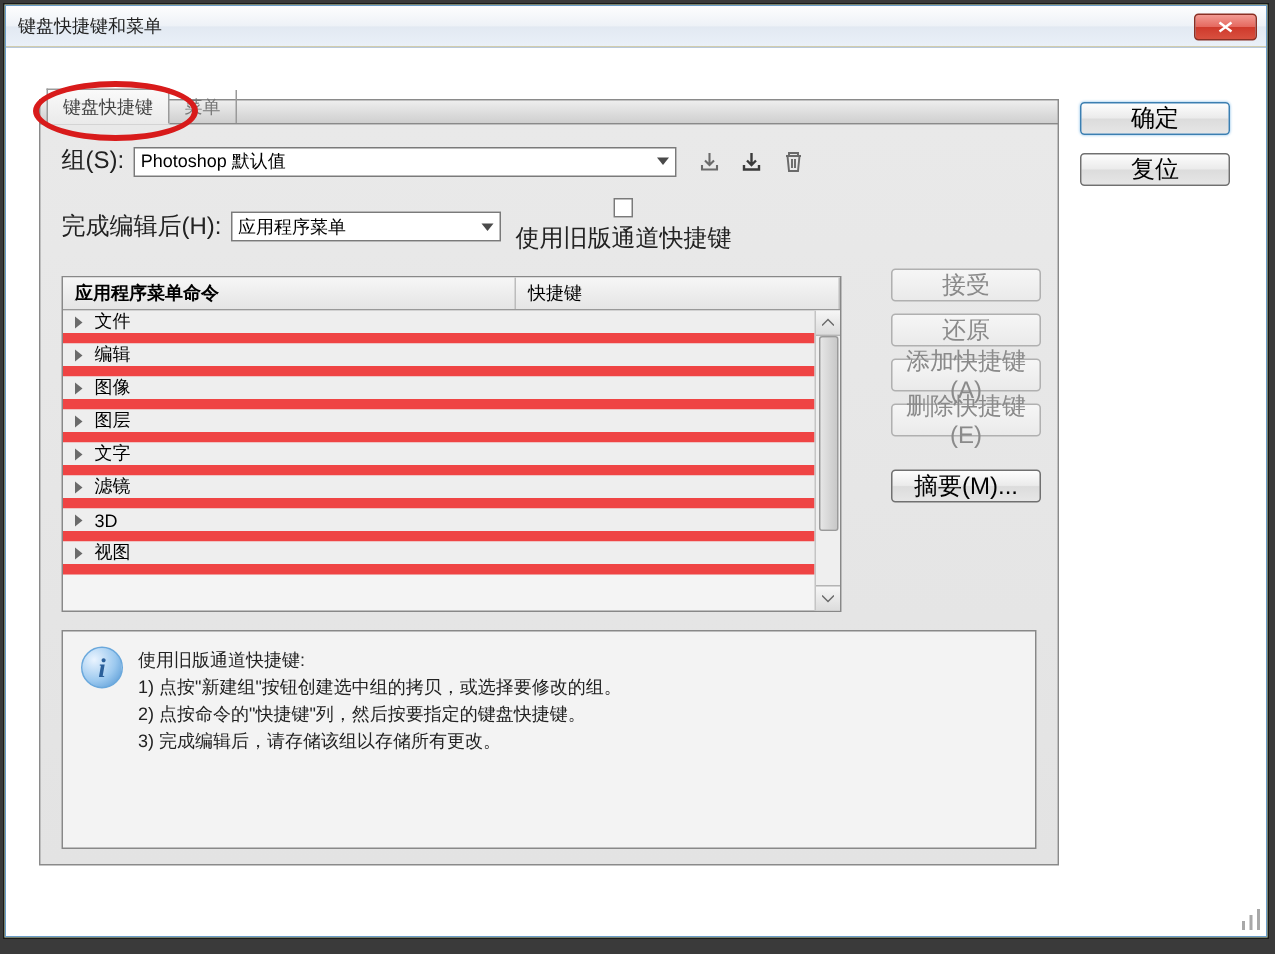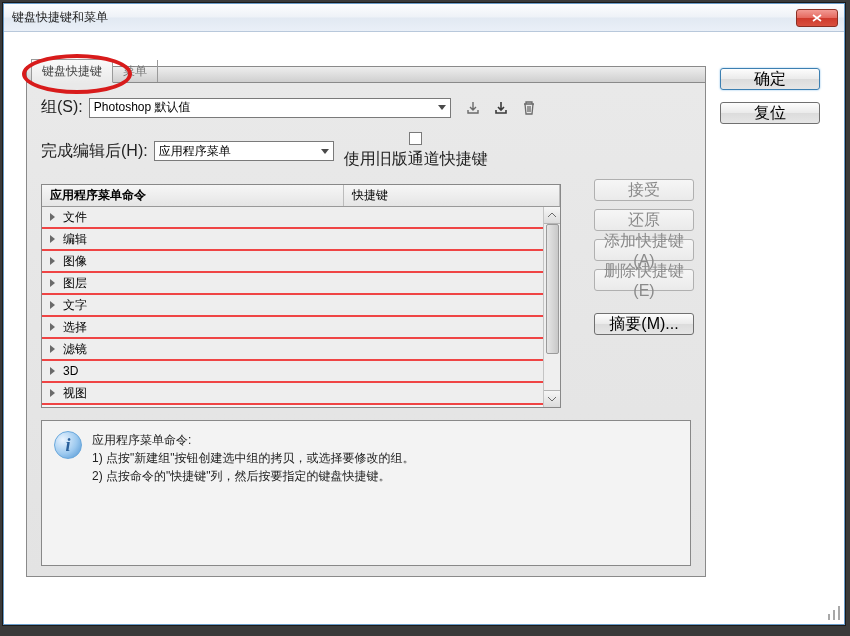--- a/index.html
+++ b/index.html
@@ -28,21 +28,21 @@
 .tool-icons { display: flex; gap: 8px; margin-left: 6px; }
 .tool { width: 20px; height: 20px; display: flex; align-items: center; justify-content: center; color: #6a6a6a; cursor: pointer; }
 .checkbox-wrap { display: flex; align-items: center; gap: 4px; margin-left: 4px; flex-direction: column; }
 .checkbox { width: 13px; height: 13px; border: 1px solid #7a7a7a; background: #fff; cursor: pointer; }
 .table-wrap { border: 1px solid #888; background: #f4f4f4; }
 .table-head { display: flex; background: linear-gradient(to bottom, #f6f6f6, #e5e5e5); height: 22px; border-bottom: 1px solid #999; }
 .th { padding: 0 8px; display: flex; align-items: center; font-size: 12px; border-right: 1px solid #bcbcbc; }
 .th1 { width: 302px; font-weight: bold; }
 .th2 { flex: 1; }
 .table-body { height: 200px; overflow: hidden; position: relative; }
-.trow { height: 22px; display: flex; align-items: center; padding: 0 8px; border-bottom: 2px solid #ef4444; background: #eeeeee; cursor: pointer; }
+.trow { height: 22px; display: flex; align-items: center; padding: 0 8px; border-bottom: 7px solid #ef4444; background: #eeeeee; cursor: pointer; }
 .trow .tri { width: 0; height: 0; border-top: 4px solid transparent; border-bottom: 4px solid transparent; border-left: 5px solid #6a6a6a; margin-right: 8px; }
 .scroll-track { position: absolute; right: 0; top: 0; width: 17px; height: 100%; background: #efefef; border-left: 1px solid #c4c4c4; }
 .scroll-btn { height: 17px; background: linear-gradient(to bottom, #f6f6f6, #dcdcdc); border-bottom: 1px solid #b4b4b4; display: flex; align-items: center; justify-content: center; cursor: pointer; }
 .scroll-btn.bot { position: absolute; bottom: 0; width: 100%; border-top: 1px solid #b4b4b4; border-bottom: none; }
 .scroll-thumb { position: absolute; top: 17px; left: 2px; width: 13px; height: 130px; background: linear-gradient(to right, #e6e6e6, #c8c8c8); border: 1px solid #9a9a9a; border-radius: 2px; cursor: pointer; }
 .side-btns { position: absolute; left: 568px; top: 113px; width: 100px; display: flex; flex-direction: column; gap: 8px; }
 .btn.disabled { color: #8a8a8a; border-color: #b0b0b0; background: linear-gradient(to bottom, #f6f6f6, #eaeaea); cursor: default; }
 .info-box { margin-top: 12px; border: 1px solid #888; background: #f3f3f3; padding: 10px 12px; height: 146px; display: flex; gap: 10px; }
 .info-icon { width: 28px; height: 28px; flex: 0 0 28px; border-radius: 50%; background: radial-gradient(circle at 30% 30%, #eaf4ff, #9cc9ef 55%, #4a90d0 100%); display: flex; align-items: center; justify-content: center; color: #2a5f9a; font-style: italic; font-family: Georgia, serif; font-size: 18px; font-weight: bold; border: 1px solid #6aa8dc; }
 .info-text { font-size: 12px; line-height: 18px; color: #222; }
@@ -142,24 +142,20 @@
               <div class="trow">
                     <span class="tri"></span>
                     <span>图层</span>
                   </div>
               <div class="trow">
                     <span class="tri"></span>
                     <span>文字</span>
                   </div>
               <div class="trow">
                     <span class="tri"></span>
-                    <span>选择</span>
-                  </div>
-              <div class="trow">
-                    <span class="tri"></span>
                     <span>滤镜</span>
                   </div>
               <div class="trow">
                     <span class="tri"></span>
                     <span>3D</span>
                   </div>
               <div class="trow">
                     <span class="tri"></span>
                     <span>视图</span>
                   </div>
@@ -176,23 +172,24 @@
                       </svg>
                     </div>
               </div>
             </div>
           </div>
         </div>
 
         <div class="info-box">
           <div class="info-icon">i</div>
           <div class="info-text">
-            <div>应用程序菜单命令:</div>
+            <div>使用旧版通道快捷键:</div>
             <div>1) 点按"新建组"按钮创建选中组的拷贝，或选择要修改的组。</div>
             <div>2) 点按命令的"快捷键"列，然后按要指定的键盘快捷键。</div>
+            <div>3) 完成编辑后，请存储该组以存储所有更改。</div>
           </div>
         </div>
 
       </div>
 
       <div class="side-btns">
         <button class="btn disabled">接受</button>
         <button class="btn disabled">还原</button>
         <button class="btn disabled">添加快捷键(A)</button>
         <button class="btn disabled">删除快捷键(E)</button>

